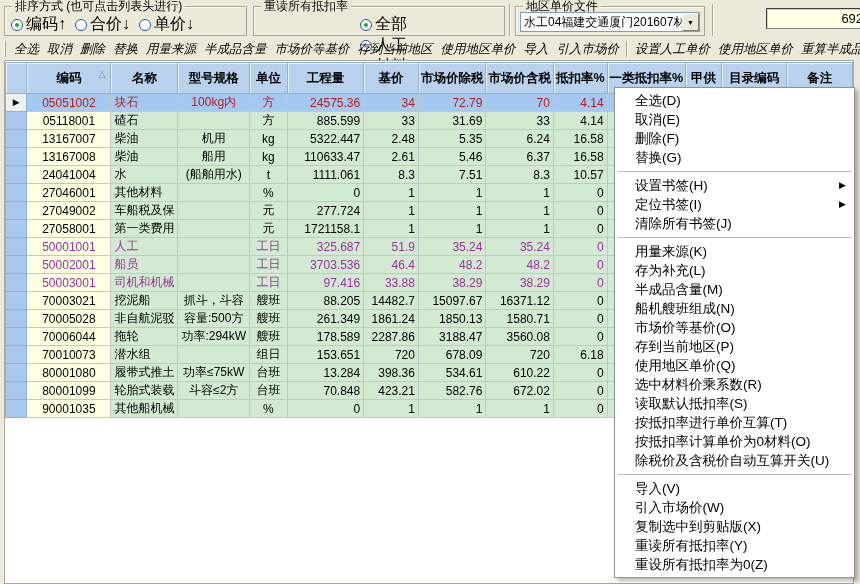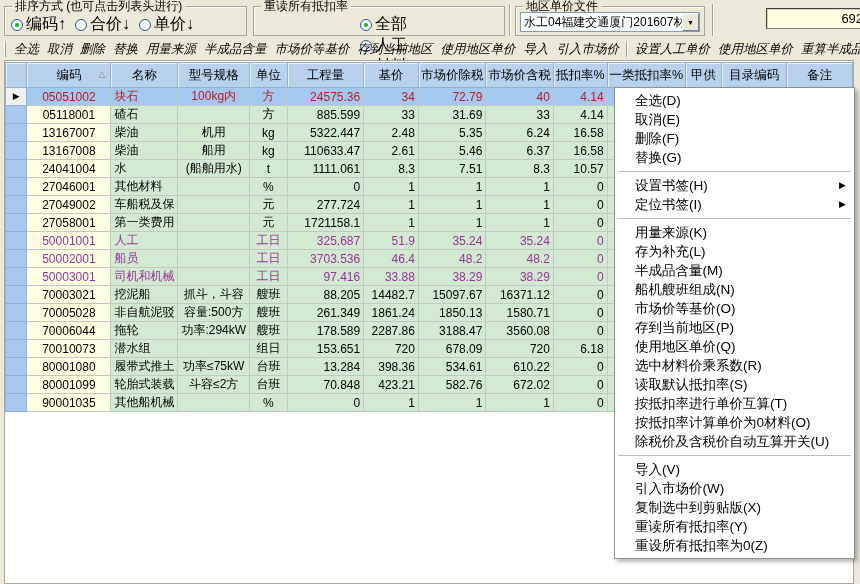--- a/index.html
+++ b/index.html
@@ -41,21 +41,21 @@
   
   #toolbar { position:absolute; left:0; top:38px; width:860px; height:22px; display:flex; align-items:center;font-style:italic; }
   .grip { width:3px; height:16px; border-left:1px solid #fff; border-right:1px solid #A9A593; margin:0 4px 0 4px; }
   .tbtn { font-size:12.5px; padding:2px 4px; white-space:nowrap; cursor:default; }
   .tsep { width:2px; height:16px; border-left:1px solid #A9A593; border-right:1px solid #fff; margin:0 3px; }
 
   
   #grid { position:absolute; left:4px; top:60px; width:850px; height:524px; background:#fff;
           border:1px solid #ACA899; overflow:hidden; }
   table { border-collapse:collapse; table-layout:fixed; margin:1px 0 0 0; }
-  th { background:#B8D2EE; font-weight:normal; font-size:12.5px; height:25px; padding:0 2px;
+  th { background:#B8D2EE; font-weight:bold; font-size:12.5px; height:31px; padding:0 2px;
        border:1px solid #94B0CC; box-shadow:1px 1px 0 #E4F0FC inset; overflow:hidden; white-space:nowrap;
        position:relative; }
   td { height:17px; font-size:12px; padding:0 3px; border:1px solid #C2C8C2;
        overflow:hidden; white-space:nowrap; background:#D2EAD2; }
   td.c-code { background:#FFFFE1; text-align:center; }
   td.c-ind  { background:#A8C8F0; border-color:#8FB0D8; padding:0; text-align:center; }
   td.num { text-align:right; }
   td.ctr { text-align:center; }
   tr.labor td { color:#993399; }
   tr.selected td { background:#A4C8F0; color:#b91c1c; }
@@ -197,21 +197,21 @@
     <tbody id="body-rows">
         <tr class="selected">
           <td class="c-ind"><span class="row-arrow">▶</span></td>
           <td class="c-code">05051002</td>
           <td>块石</td>
           <td class="ctr">100kg内</td>
           <td class="ctr">方</td>
           <td class="num">24575.36</td>
           <td class="num">34</td>
           <td class="num">72.79</td>
-          <td class="num">40</td>
+          <td class="num">70</td>
           <td class="num">4.14</td>
           <td class="num">0</td>
           <td></td>
           <td></td>
           <td></td>
         </tr>
         <tr>
           <td class="c-ind"></td>
           <td class="c-code">05118001</td>
           <td>碴石</td>
@@ -488,20 +488,21 @@
 </div>
 
 <div id="context-menu">
     <div class="menu-item">全选(D)</div>
     <div class="menu-item">取消(E)</div>
     <div class="menu-item">删除(F)</div>
     <div class="menu-item">替换(G)</div>
     <div class="menu-sep"></div>
     <div class="menu-item">设置书签(H)<span class="menu-arrow">▶</span></div>
     <div class="menu-item">定位书签(I)<span class="menu-arrow">▶</span></div>
+    <div class="menu-item">清除所有书签(J)</div>
     <div class="menu-sep"></div>
     <div class="menu-item">用量来源(K)</div>
     <div class="menu-item">存为补充(L)</div>
     <div class="menu-item">半成品含量(M)</div>
     <div class="menu-item">船机艘班组成(N)</div>
     <div class="menu-item">市场价等基价(O)</div>
     <div class="menu-item">存到当前地区(P)</div>
     <div class="menu-item">使用地区单价(Q)</div>
     <div class="menu-item">选中材料价乘系数(R)</div>
     <div class="menu-item">读取默认抵扣率(S)</div>

